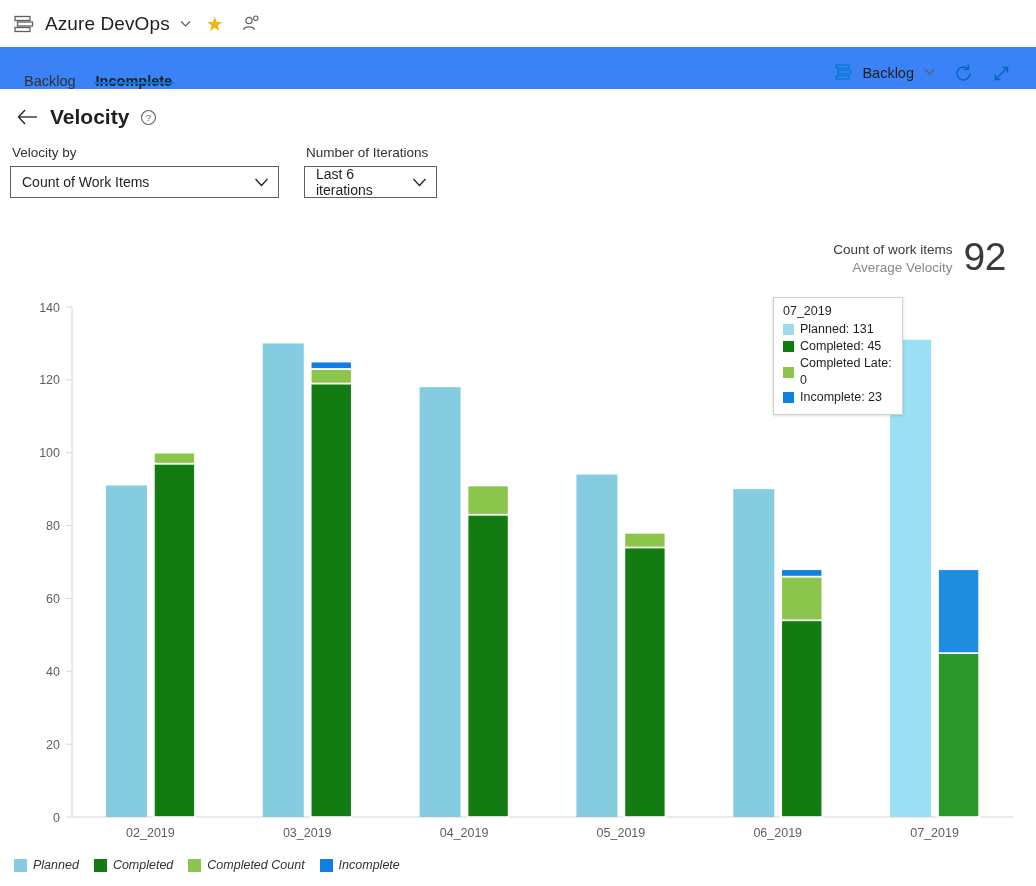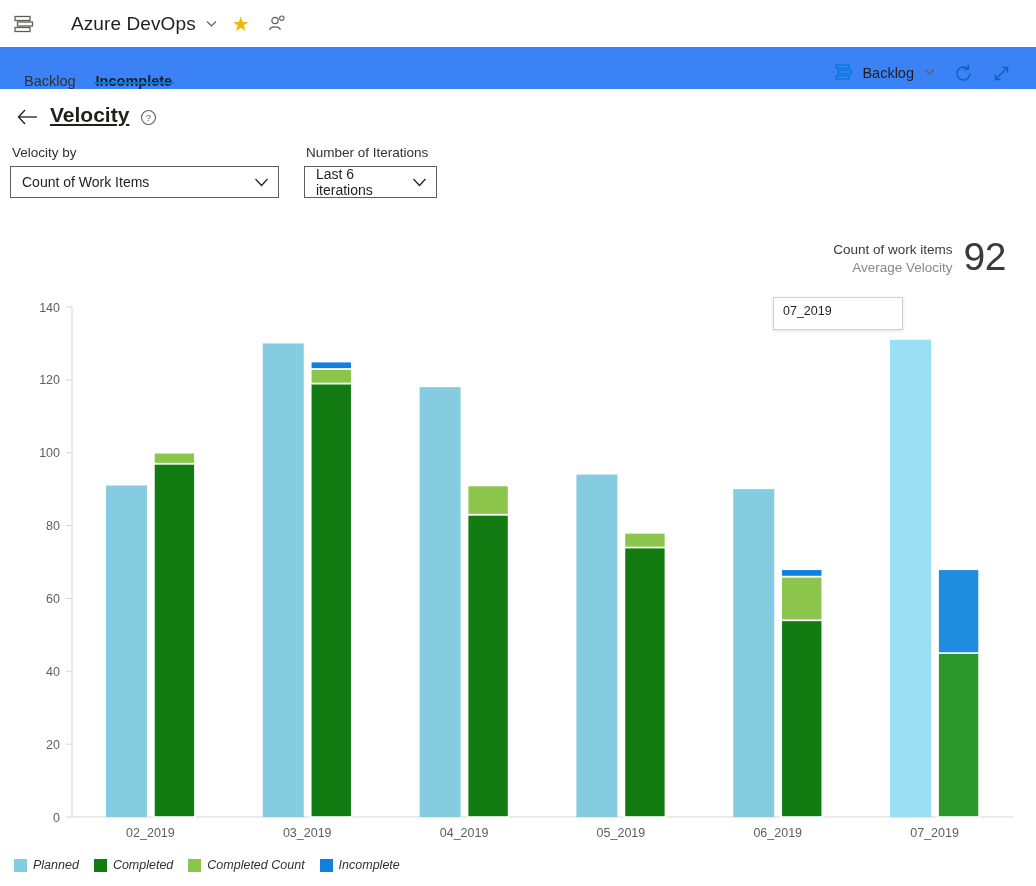--- a/index.html
+++ b/index.html
@@ -8,36 +8,36 @@
     width:1036px;height:886px;
     background:#ffffff;
     font-family:"Liberation Sans","DejaVu Sans",sans-serif;
     color:#201f1e;
     overflow:hidden;
     position:relative;
   }
   
   .topbar{height:47px;display:flex;align-items:center;padding:0 0 0 14px;background:#ffffff;}
   .org-icon{width:20px;height:18px;margin-right:11px;flex:0 0 auto;}
-  .org-title{font-size:19px;color:#201f1e;letter-spacing:.1px;margin-left:26px;}
+  .org-title{font-size:19px;color:#201f1e;letter-spacing:.1px;}
   .caret{margin-left:9px;display:inline-flex;align-items:center;}
   .star{margin-left:14px;color:#f2b705;font-size:20px;line-height:1;}
   .people-icon{margin-left:18px;display:inline-flex;}
 
   
   .tabstrip{height:42px;display:flex;align-items:flex-end;padding:0 0 0 14px;background:#3b82f6;position:relative;}
   .tab{display:flex;align-items:center;padding:0 10px;font-size:14.5px;color:#323130;position:relative;cursor:pointer;}
   .tab.active{font-weight:bold;color:#201f1e;}
   .tab.active:after{content:"";position:absolute;left:8px;right:8px;bottom:5px;height:2px;background:#0078d4;}
   .tabstrip-right{margin-left:auto;display:flex;align-items:center;padding-right:16px;gap:0;}
   .stories-btn{display:flex;align-items:center;gap:9px;font-size:14.5px;color:#201f1e;padding:4px 8px;cursor:pointer;}
   .icon-btn{display:flex;align-items:center;justify-content:center;width:38px;height:32px;cursor:pointer;color:#0067b8;}
 
   
-  .pagehead{display:flex;padding:14px 0 6px 14px;background:#fff;text-decoration:underline;}
+  .pagehead{display:flex;align-items:center;padding:14px 0 6px 14px;background:#fff;}
   .back-arrow{width:28px;height:28px;display:flex;align-items:center;justify-content:center;color:#201f1e;cursor:pointer;}
   .page-title{font-size:21px;font-weight:bold;margin-left:8px;color:#201f1e;}
   .help-icon{margin-left:11px;display:inline-flex;align-items:center;color:#605e5c;cursor:pointer;}
 
   
   .filters{display:flex;padding:8px 0 14px 10px;background:#fff;gap:14px;}
   .field-label{font-size:13.5px;color:#323130;margin:0 0 6px 2px;}
   .dd{height:32px;border:1px solid #605e5c;background:#fff;display:flex;align-items:center;
       padding:0 9px 0 11px;font-size:14px;color:#201f1e;cursor:pointer;box-sizing:border-box;}
   .dd .dd-caret{margin-left:auto;padding-left:14px;display:flex;align-items:center;color:#201f1e;}
@@ -227,20 +227,38 @@
       <rect x="773.25" y="347.2857142857143" width="41" height="7.285714285714286" fill="#0F7FE0" stroke="#ffffff" stroke-width="1.6"></rect>
       <text x="769.75" y="615" text-anchor="middle" font-size="12.5" fill="#605e5c" font-family="Liberation Sans, sans-serif">06_2019</text>
       <rect x="882.0833333333334" y="117.78571428571428" width="41" height="477.2142857142857" fill="#9BDFF5"></rect>
       <rect x="930.0833333333334" y="431.07142857142856" width="41" height="163.92857142857144" fill="#2B982B" stroke="#ffffff" stroke-width="1.6"></rect>
       <rect x="930.0833333333334" y="347.2857142857143" width="41" height="83.78571428571429" fill="#1F8CE0" stroke="#ffffff" stroke-width="1.6"></rect>
       <text x="926.5833333333334" y="615" text-anchor="middle" font-size="12.5" fill="#605e5c" font-family="Liberation Sans, sans-serif">07_2019</text>
     </svg>
 
   <div class="tooltip">
     <div class="tt-title">07_2019</div>
+    <div id="ttRows">
+        <div class="tt-row">
+          <span class="tt-sw" style="background: rgb(155, 220, 239);"></span>
+          <span>Planned: 131</span>
+        </div>
+        <div class="tt-row">
+          <span class="tt-sw" style="background: rgb(16, 124, 16);"></span>
+          <span>Completed: 45</span>
+        </div>
+        <div class="tt-row">
+          <span class="tt-sw" style="background: rgb(140, 197, 75);"></span>
+          <span>Completed Late: 0</span>
+        </div>
+        <div class="tt-row">
+          <span class="tt-sw" style="background: rgb(15, 127, 224);"></span>
+          <span>Incomplete: 23</span>
+        </div>
+      </div>
   </div>
 </div>
 
 <div class="legend">
     <div class="lg">
       <span class="lg-sw" style="background: rgb(133, 204, 224);"></span>
       <span class="lg-tx">Planned</span>
     </div>
     <div class="lg">
       <span class="lg-sw" style="background: rgb(18, 124, 18);"></span>

